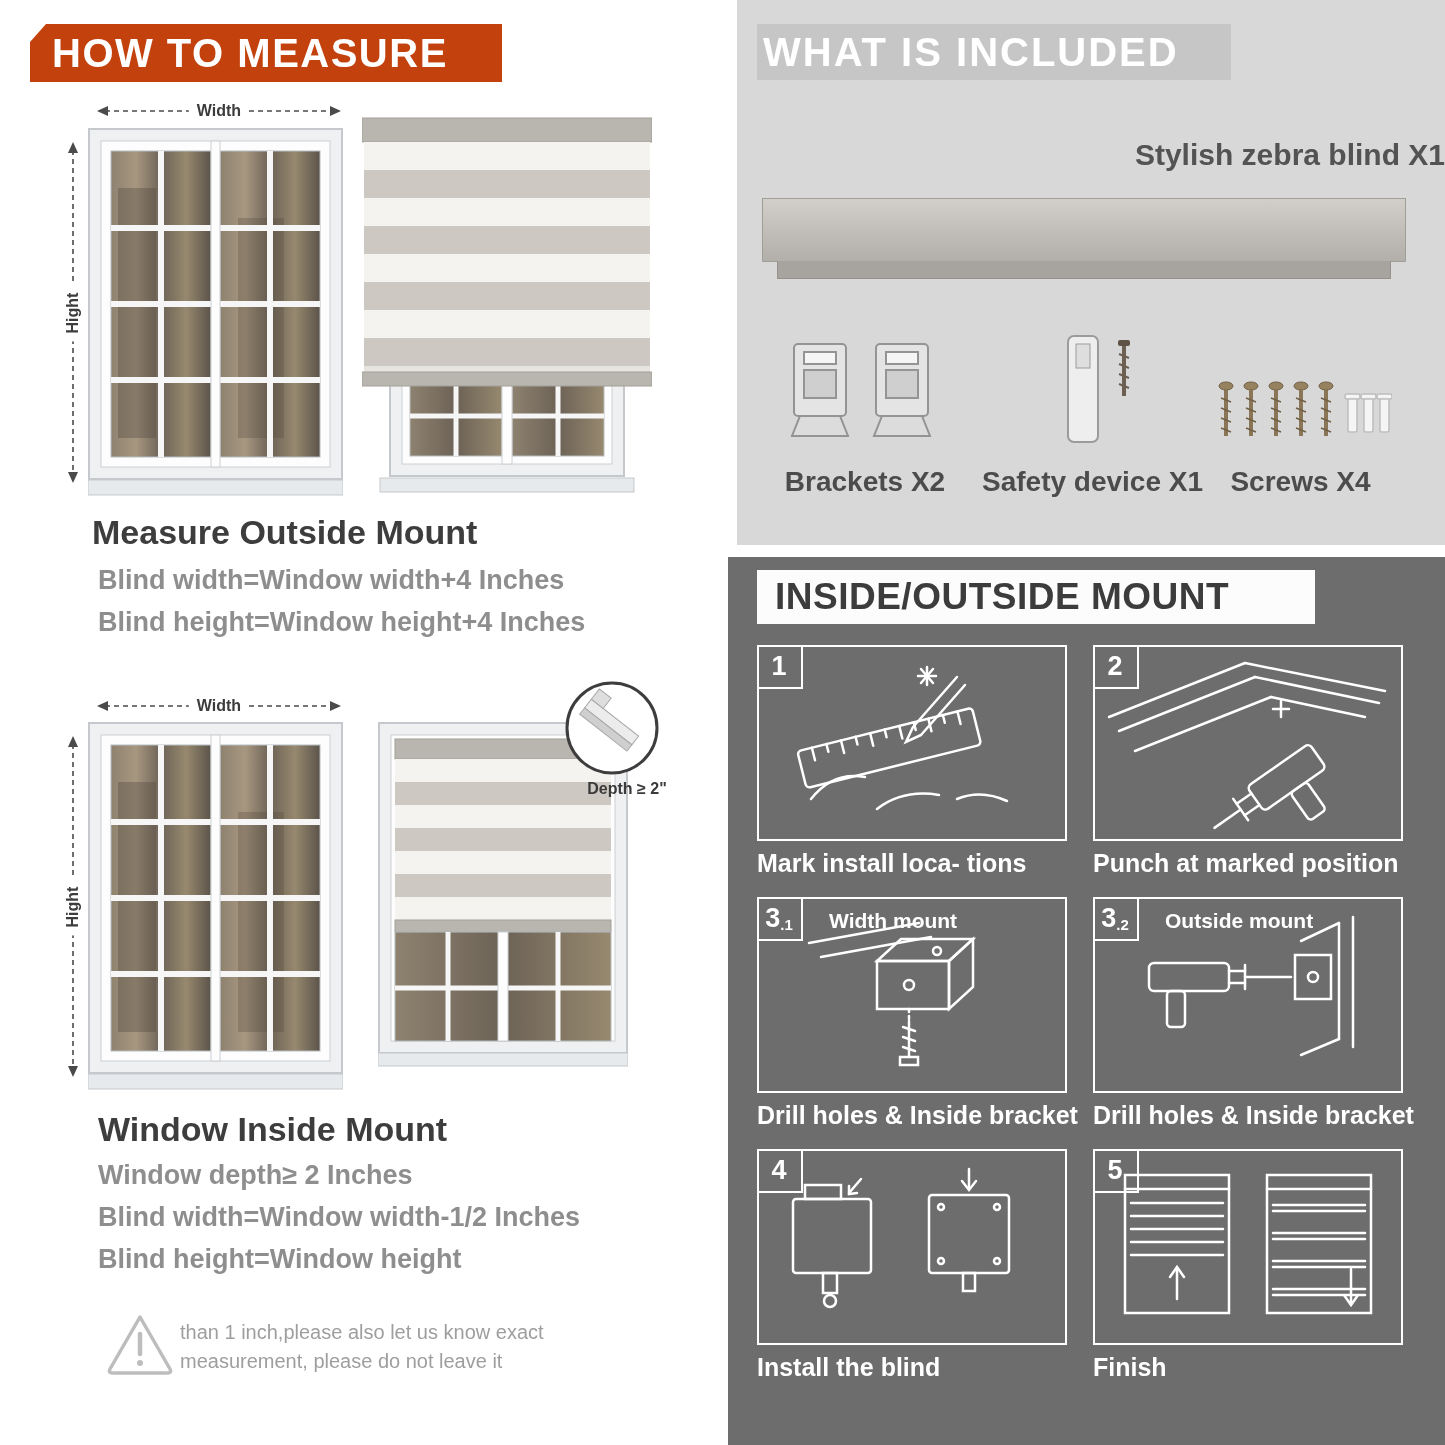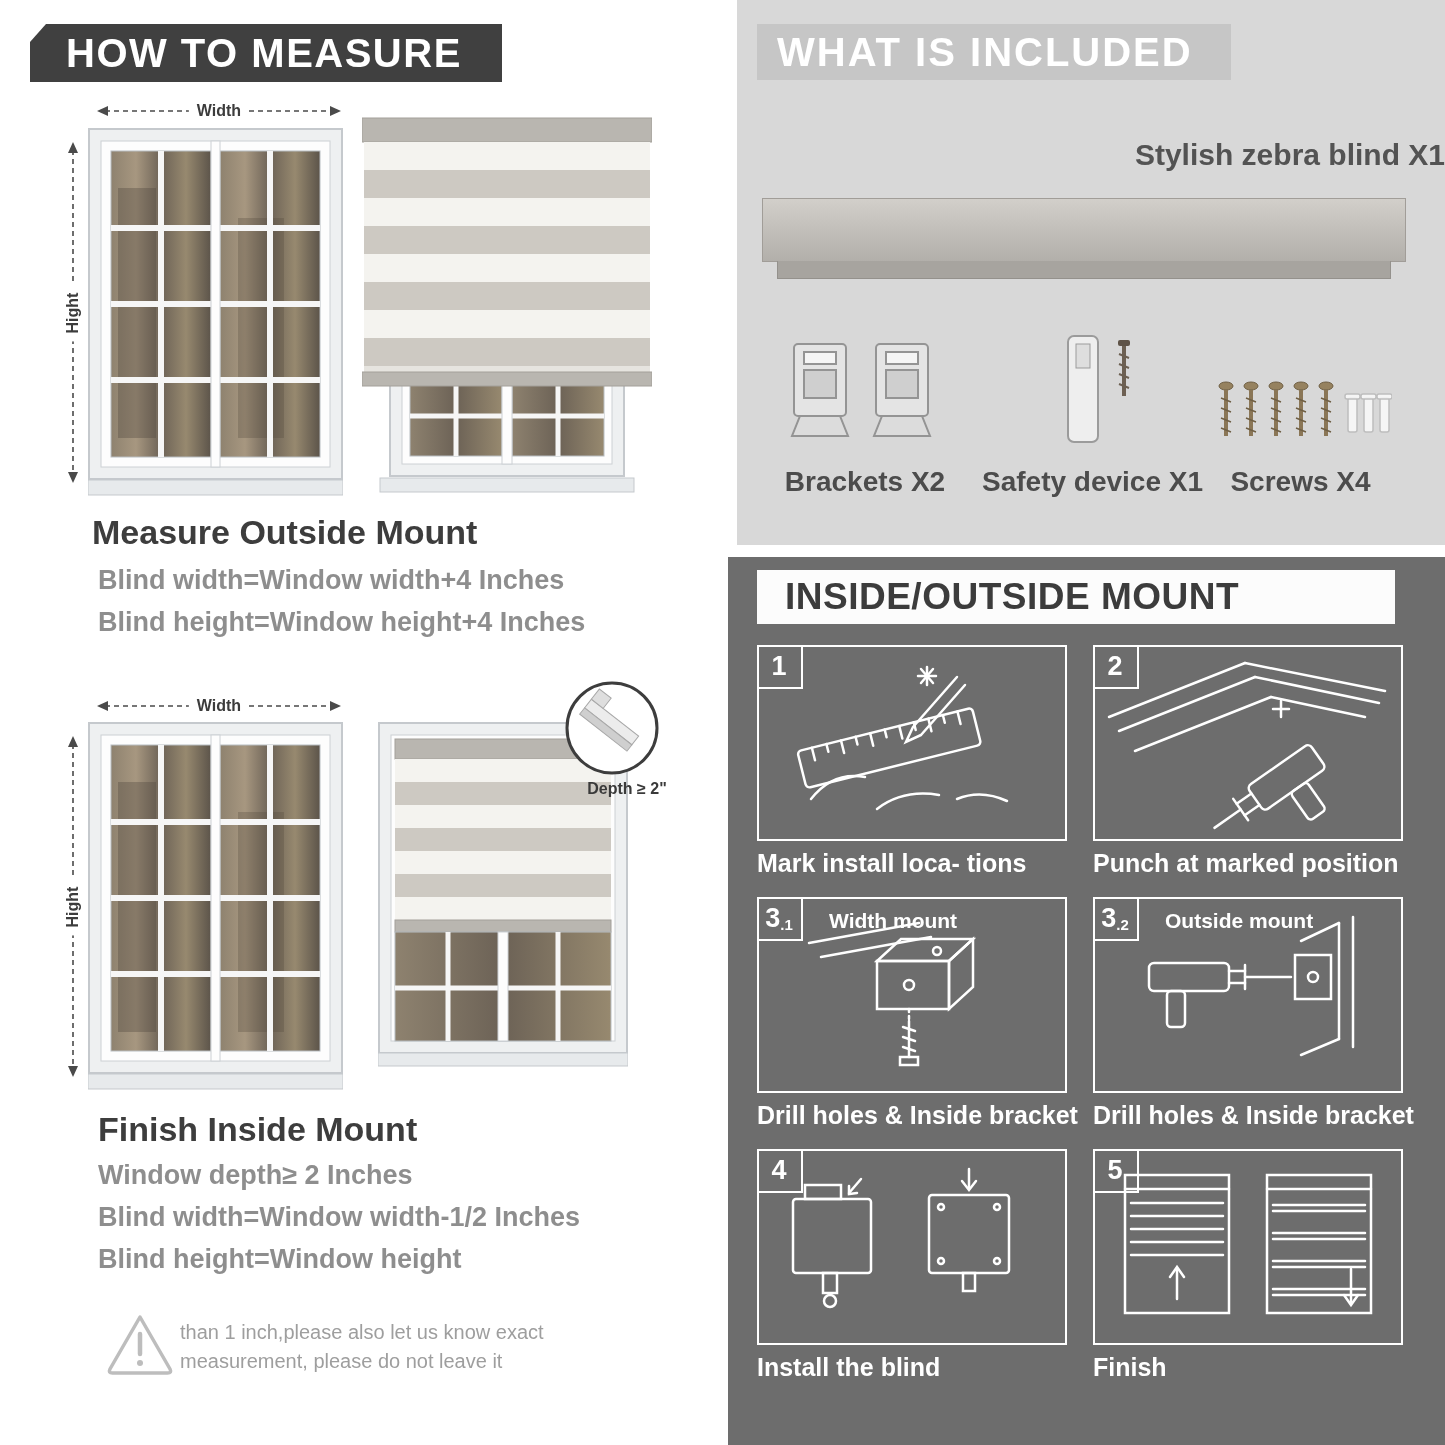--- a/index.html
+++ b/index.html
@@ -1,48 +1,48 @@
 <!DOCTYPE html>
 <html><head>
 <meta charset="utf-8">
 <style>
   body{margin:0;background:#fff}
   .canvas{position:relative;width:1445px;height:1445px;background:#ffffff;overflow:hidden;
           font-family:"Liberation Sans",sans-serif;}
   .abs{position:absolute}
   
-  .htm-bar{position:absolute;left:30px;top:24px;width:472px;height:58px;background:#404040;
+  .htm-bar{position:absolute;left:30px;top:24px;width:472px;height:58px;background:#c2410c;
            color:#fff;font-size:40px;font-weight:bold;letter-spacing:1.5px;display:flex;align-items:center;
-           padding-left:36px;box-sizing:border-box;clip-path:polygon(16px 0,100% 0,100% 100%,0 100%,0 18px)}
+           padding-left:22px;box-sizing:border-box;clip-path:polygon(16px 0,100% 0,100% 100%,0 100%,0 18px)}
   .h-big{position:absolute;font-size:34px;font-weight:bold;color:#3d3d3d}
   .line-gray{position:absolute;font-size:27px;font-weight:bold;color:#8e8e8e}
   .arrow-wrap{position:absolute}
   .arrow-label{position:absolute;left:50%;top:50%;transform:translate(-50%,-50%);background:#fff;
                padding:0 8px;font-size:16px;font-weight:bold;color:#3c3c3c;white-space:nowrap}
   .arrow-label.vert{transform:translate(-50%,-50%) rotate(-90deg)}
   .depth-label{position:absolute;left:552px;top:780px;width:150px;text-align:center;
                font-size:16px;font-weight:bold;color:#3a3a3a}
   .note-line{font-size:20px;color:#9e9e9e;line-height:29px}
   
   .inc-panel{position:absolute;left:737px;top:0;width:708px;height:545px;background:#d8d8d8}
   .inc-ribbon{position:absolute;left:757px;top:24px;width:474px;height:56px;background:#c6c6c6;
               color:#fff;font-size:40px;font-weight:bold;letter-spacing:2px;display:flex;align-items:center;
-              padding-left:20px;box-sizing:border-box}
+              padding-left:6px;box-sizing:border-box}
   .product-title{position:absolute;left:737px;top:138px;width:708px;text-align:right;
                  font-size:30px;font-weight:bold;color:#535353}
   .headrail{position:absolute;left:762px;top:198px;width:642px;height:62px;
             background:linear-gradient(#d2cfca,#b2afaa);border:1px solid #a19d98}
   .headrail-lip{position:absolute;left:777px;top:261px;width:612px;height:17px;background:#a7a49f;
                 border:1px solid #94918c;border-top:none}
   .inc-label{position:absolute;font-size:28px;font-weight:bold;color:#4c4c4c;text-align:center}
   
   .mount-panel{position:absolute;left:728px;top:557px;width:717px;height:888px;background:#6d6d6d}
-  .mount-ribbon{position:absolute;left:757px;top:570px;width:638px;height:54px;background:#fcfcfc;
+  .mount-ribbon{position:absolute;left:757px;top:570px;width:558px;height:54px;background:#fcfcfc;
                 color:#3c3c3c;font-size:37px;font-weight:bold;letter-spacing:.5px;display:flex;
-                align-items:center;padding-left:28px;box-sizing:border-box}
+                align-items:center;padding-left:18px;box-sizing:border-box}
   .step-box{position:absolute;width:310px;height:196px;border:2px solid #fff;box-sizing:border-box}
   .badge{position:absolute;top:-2px;left:-2px;min-width:46px;height:44px;border-right:2px solid #fff;
          border-bottom:2px solid #fff;color:#fff;font-weight:bold;font-size:27px;display:flex;
          align-items:center;justify-content:center;padding:0 8px;box-sizing:border-box}
   .badge .sub{font-size:15px;margin-top:12px}
   .step-title{position:absolute;top:10px;left:70px;color:#fff;font-weight:bold;font-size:21px;white-space:nowrap}
   .caption{position:absolute;width:334px;color:#fff;font-weight:bold;font-size:25px}
   .art{position:absolute;left:0;top:0;width:100%;height:100%}
 </style>
 </head>
@@ -219,21 +219,21 @@
   <svg class="abs" style="left:562px;top:678px" width="100" height="100" viewBox="0 0 100 100">
     <circle cx="50" cy="50" r="45" fill="#ffffff" stroke="#3d3d3d" stroke-width="3"></circle>
     <g transform="rotate(38 50 50)">
       <rect x="16" y="40" width="60" height="11" fill="#ececec" stroke="#a8a8a8"></rect>
       <rect x="16" y="51" width="60" height="8" fill="#cfcfcf" stroke="#a8a8a8"></rect>
       <rect x="16" y="27" width="15" height="13" fill="#dedede" stroke="#a8a8a8"></rect>
     </g>
   </svg>
   <div class="depth-label">Depth ≥ 2"</div>
 
-  <div class="h-big" style="left:98px;top:1110px">Finish Inside Mount</div>
+  <div class="h-big" style="left:98px;top:1110px">Window Inside Mount</div>
   <div class="line-gray" style="left:98px;top:1160px">Window depth≥ 2 Inches</div>
   <div class="line-gray" style="left:98px;top:1202px">Blind width=Window width-1/2 Inches</div>
   <div class="line-gray" style="left:98px;top:1244px">Blind height=Window height</div>
 
   <svg class="abs" style="left:104px;top:1310px" width="72" height="68" viewBox="0 0 72 68">
     <path d="M36 7 L66 59 Q68 63 63.5 63 L8.5 63 Q4 63 6 59 Z" fill="none" stroke="#bdbdbd" stroke-width="3.5" stroke-linejoin="round"></path>
     <line x1="36" y1="24" x2="36" y2="44" stroke="#bdbdbd" stroke-width="4.5" stroke-linecap="round"></line>
     <circle cx="36" cy="53" r="3" fill="#bdbdbd"></circle>
   </svg>
   <div class="abs" style="left:180px;top:1318px;width:470px">

